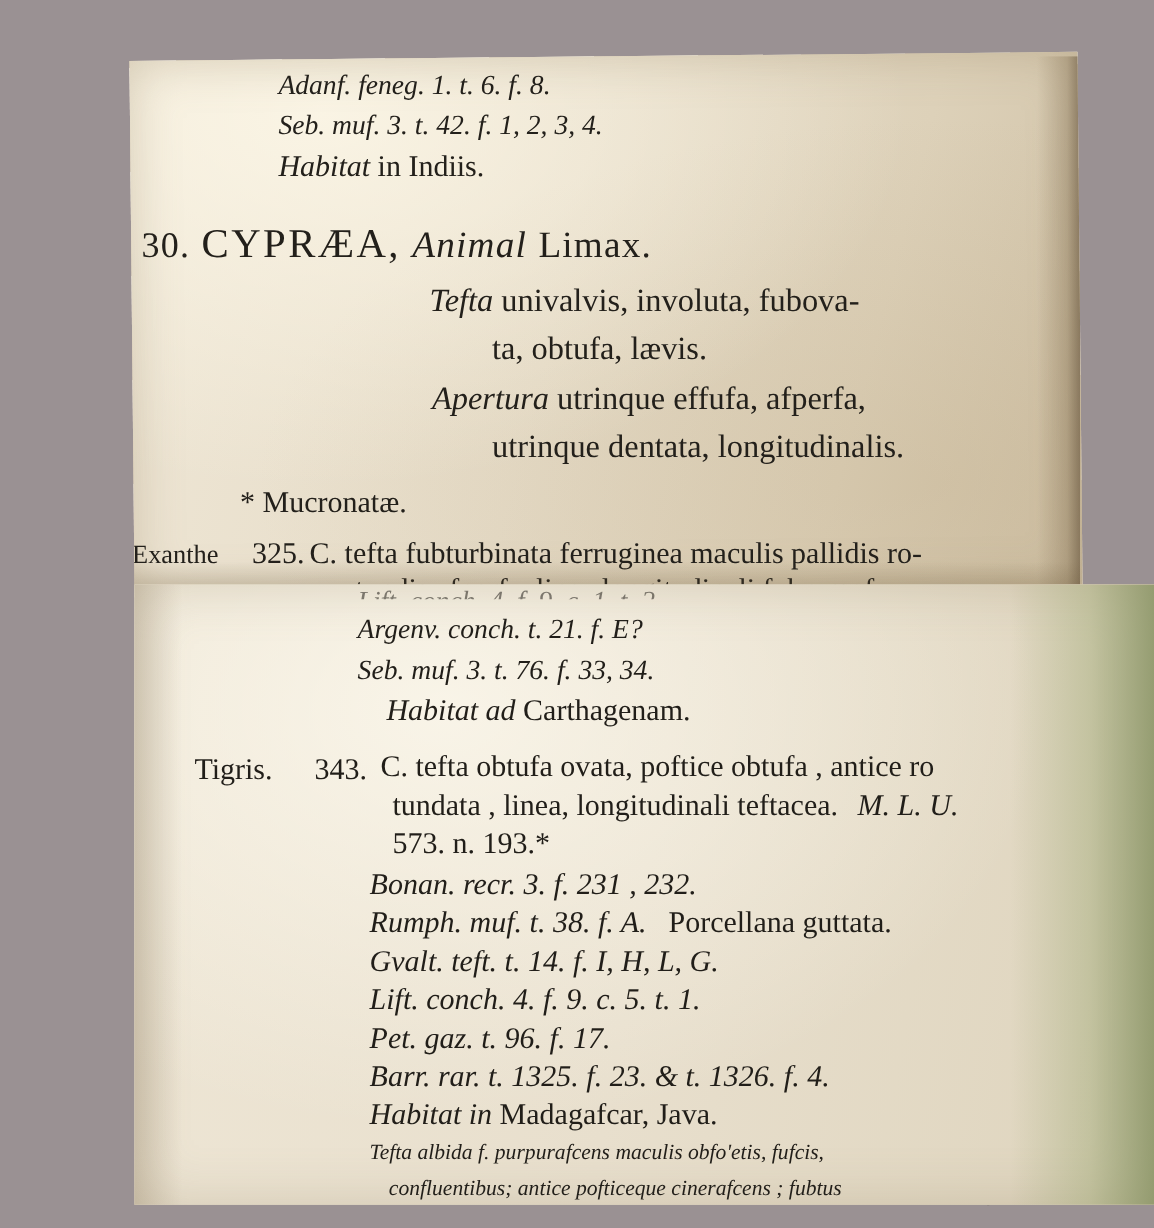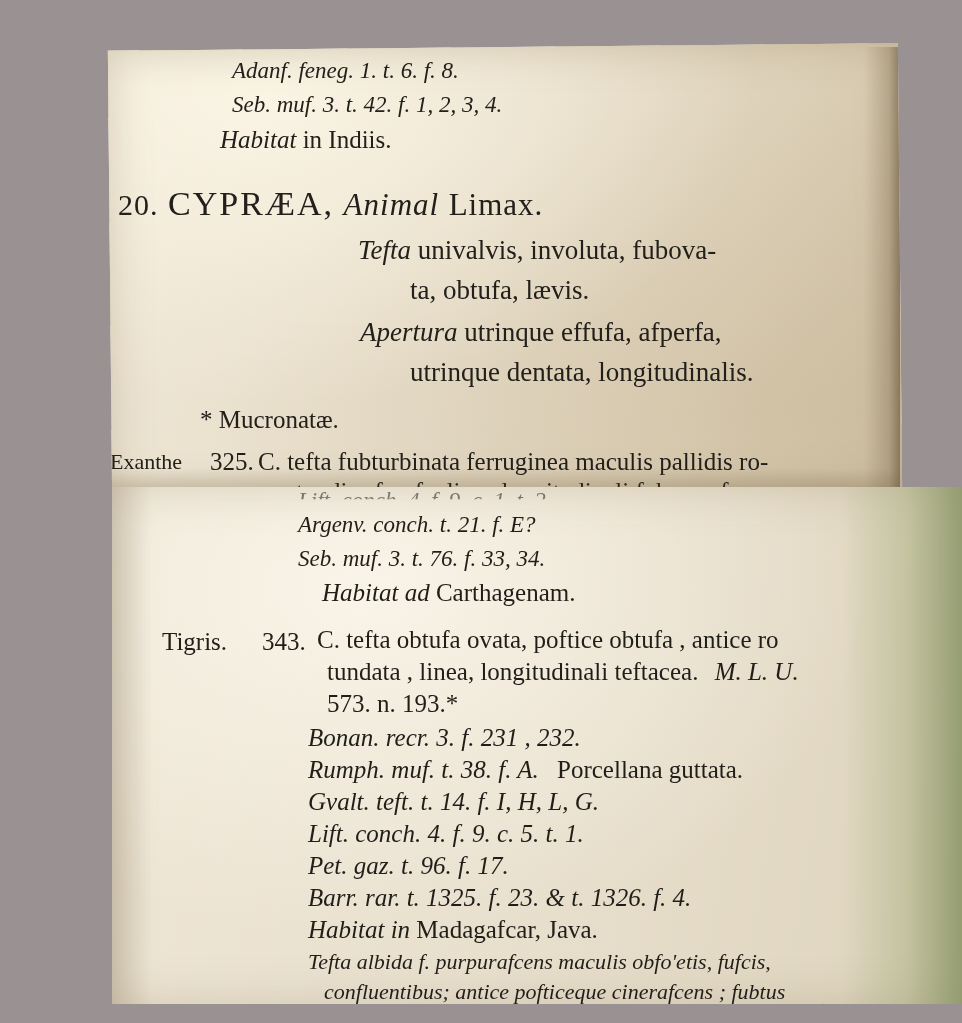--- a/index.html
+++ b/index.html
@@ -109,44 +109,44 @@
   .hdr .num { font-size: 30px; }
   .hdr .gen { font-size: 34px; letter-spacing: 2px; }
   .hdr .anim { font-style: italic; font-size: 31px; }
   .hdr .lim { font-size: 31px; }
 
   .desc { font-size: 27px; }
   .ref  { font-size: 23px; }
   .refb { font-size: 25px; }
   .side { font-size: 22px; }
   .entry { font-size: 25px; }
-  .note { font-size: 22px; font-style: italic; }
+  .note { font-size: 18px; font-style: italic; }
   .outside-ghost {
     position: absolute;
     color: rgba(70,62,48,0.30);
     font-size: 22px;
     font-family: "Liberation Serif", serif;
     white-space: nowrap;
   }
 </style>
 </head>
 <body>
 
 <div id="top-fragment">
   <div class="inner">
 
     <div class="ln ref it" style="left:122px; top:12px;">Adanf. feneg. 1. t. 6. f. 8.</div>
     <div class="ln ref it" style="left:122px; top:46px;">Seb. muf. 3. t. 42. f. 1, 2, 3, 4.</div>
-    <div class="ln refb" style="left:110px; top:80px;">
+    <div class="ln refb" style="left:122px; top:80px;">
       <span class="it">Habitat</span>
       <span class="rm">in Indiis.</span>
     </div>
 
     <div class="ln hdr" style="left:8px; top:140px;">
-      <span class="num">20.</span>
+      <span class="num">30.</span>
       <span class="gen">CYPRÆA,</span>
       <span class="anim">Animal</span>
       <span class="lim">Limax.</span>
     </div>
 
     <div class="ln desc" style="left:248px; top:190px;">
       <span class="it">Tefta</span>
       <span class="rm">univalvis, involuta, fubova-</span>
     </div>
     <div class="ln desc" style="left:300px; top:230px;">ta, obtufa, lævis.</div>

